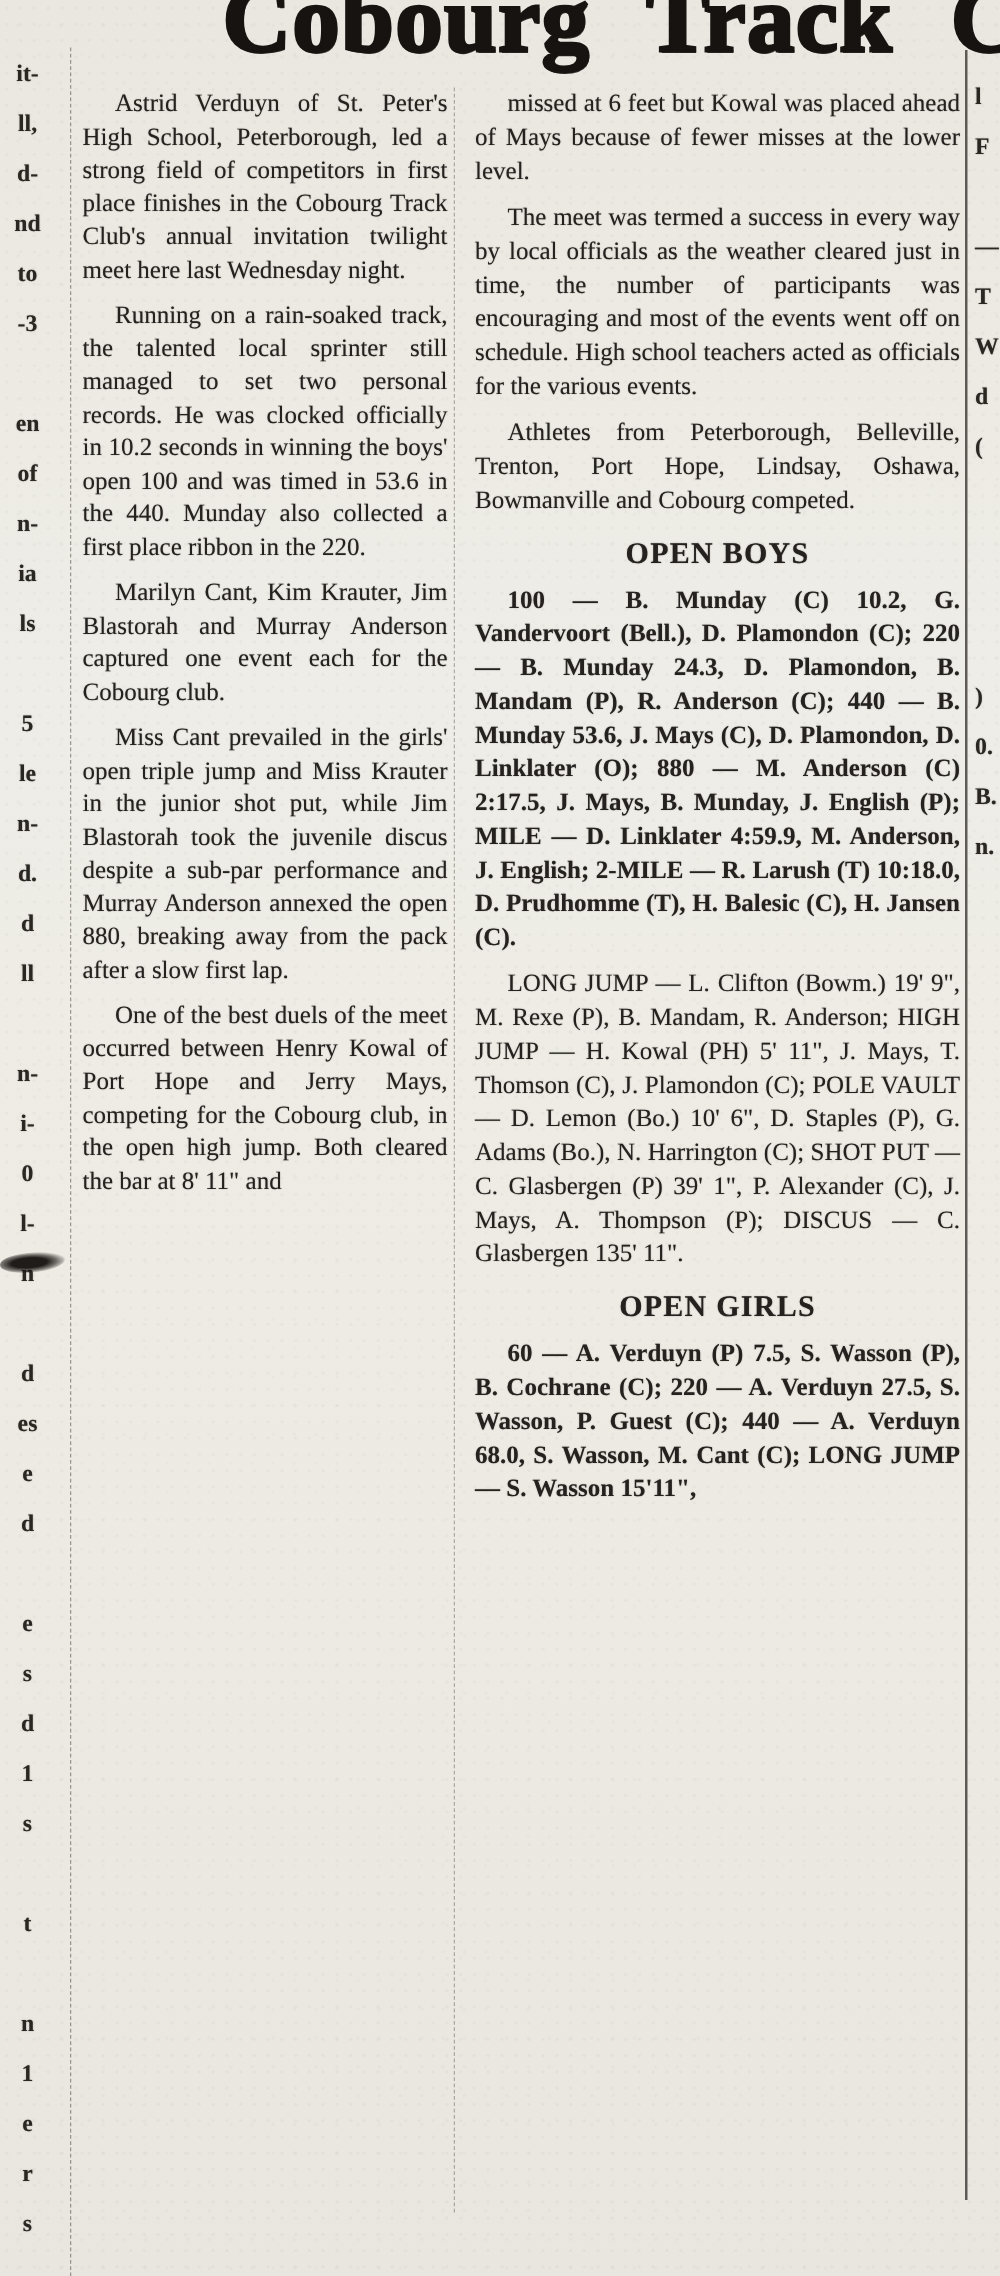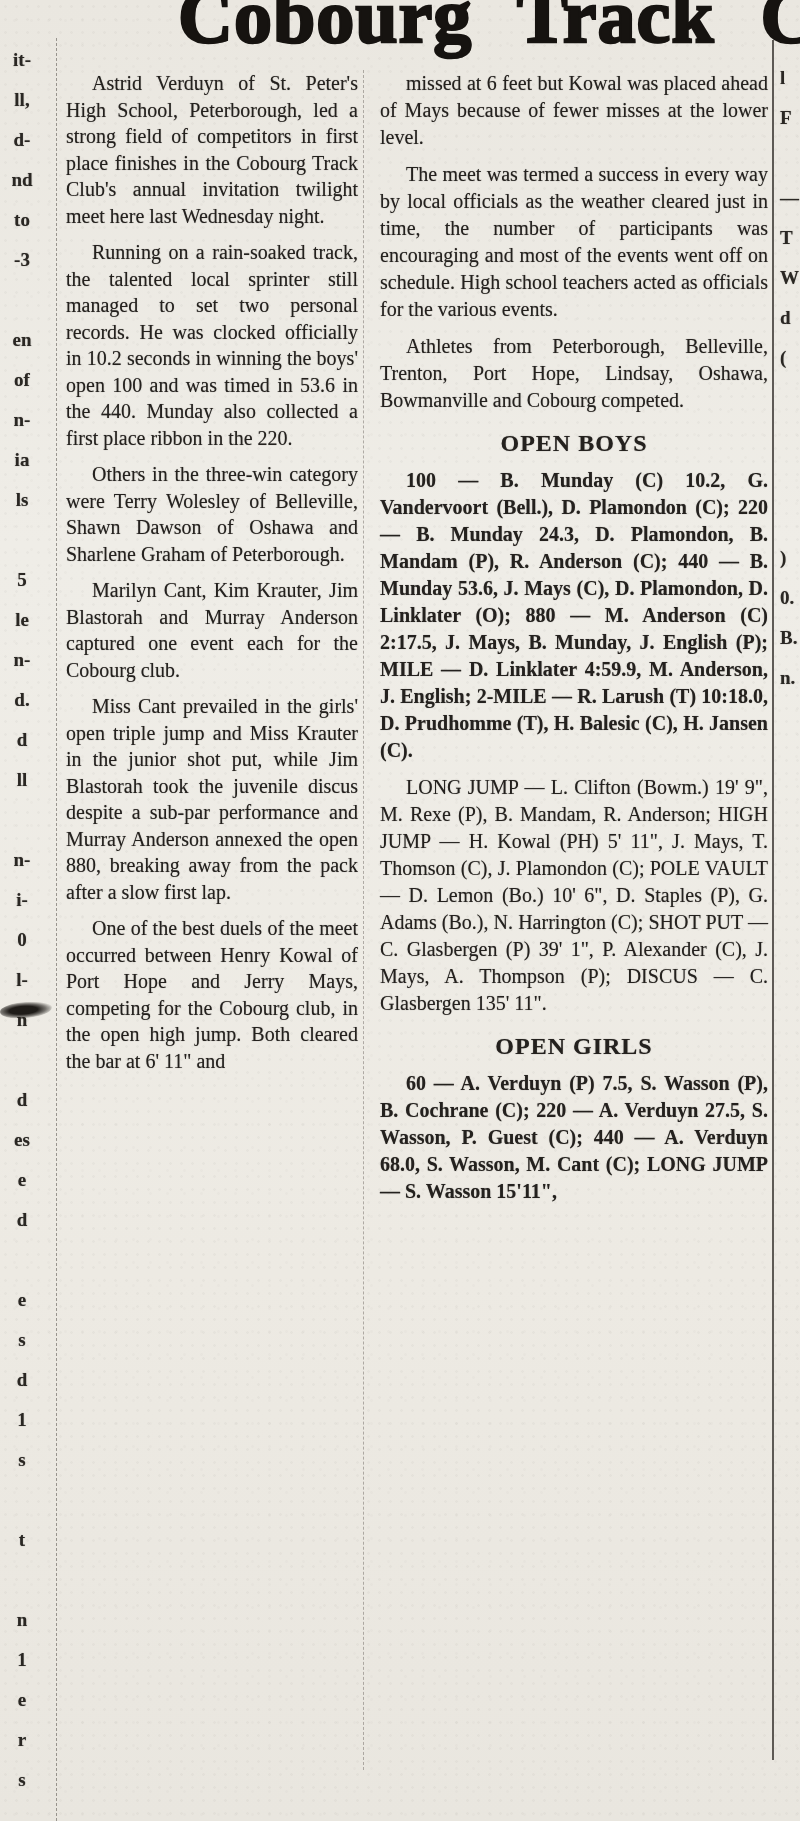--- a/index.html
+++ b/index.html
@@ -112,24 +112,23 @@
 1
 e
 r
 s</div>
 
   <div class="vrule rule-left"></div>
 
   <div class="col col-left">
     <p>Astrid Verduyn of St. Peter's High School, Peterborough, led a strong field of competitors in first place finishes in the Cobourg Track Club's annual invitation twilight meet here last Wednesday night.</p>
     <p>Running on a rain-soaked track, the talented local sprinter still managed to set two personal records. He was clocked officially in 10.2 seconds in winning the boys' open 100 and was timed in 53.6 in the 440. Munday also collected a first place ribbon in the 220.</p>
-    <p>Others in the three-win category were Terry Wolesley of Belleville, Shawn Dawson of Oshawa and Sharlene Graham of Peterborough.</p>
     <p>Marilyn Cant, Kim Krauter, Jim Blastorah and Murray Anderson captured one event each for the Cobourg club.</p>
     <p>Miss Cant prevailed in the girls' open triple jump and Miss Krauter in the junior shot put, while Jim Blastorah took the juvenile discus despite a sub-par performance and Murray Anderson annexed the open 880, breaking away from the pack after a slow first lap.</p>
-    <p>One of the best duels of the meet occurred between Henry Kowal of Port Hope and Jerry Mays, competing for the Cobourg club, in the open high jump. Both cleared the bar at 6' 11" and</p>
+    <p>One of the best duels of the meet occurred between Henry Kowal of Port Hope and Jerry Mays, competing for the Cobourg club, in the open high jump. Both cleared the bar at 8' 11" and</p>
   </div>
 
   <div class="vrule rule-mid"></div>
 
   <div class="col col-right">
     <p>missed at 6 feet but Kowal was placed ahead of Mays because of fewer misses at the lower level.</p>
     <p>The meet was termed a success in every way by local officials as the weather cleared just in time, the number of participants was encouraging and most of the events went off on schedule. High school teachers acted as officials for the various events.</p>
     <p>Athletes from Peterborough, Belleville, Trenton, Port Hope, Lindsay, Oshawa, Bowmanville and Cobourg competed.</p>
 
     <div class="section-heading">OPEN BOYS</div>

